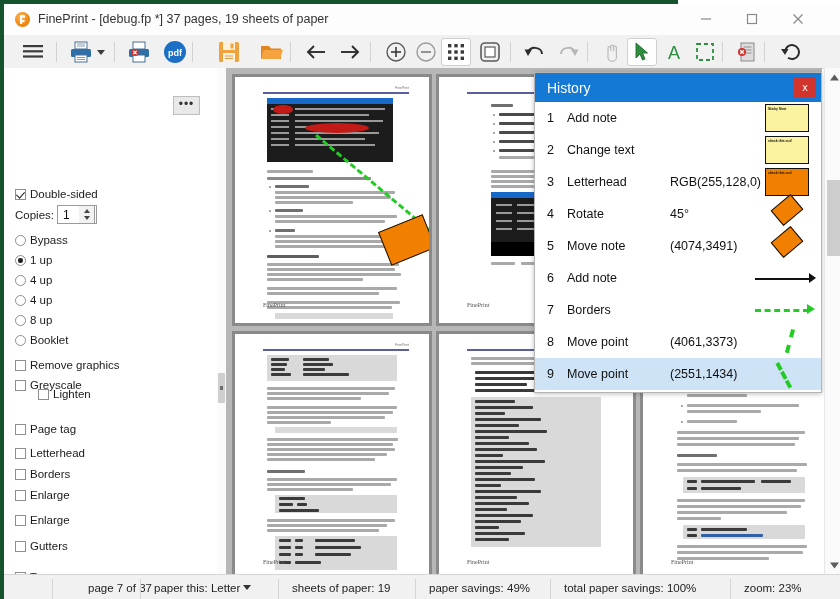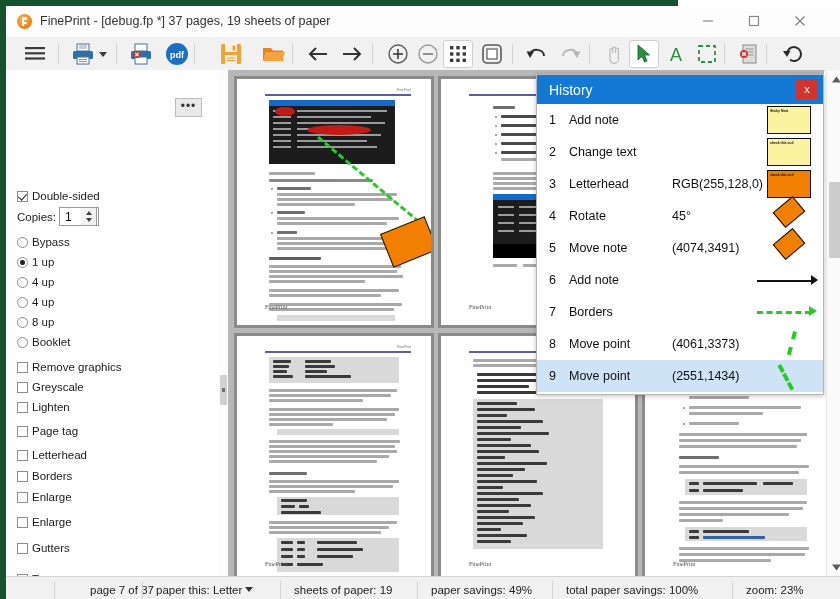--- a/index.html
+++ b/index.html
@@ -1,17 +1,17 @@
 <!DOCTYPE html>
 <html><head>
 <meta charset="utf-8">
 <style>
   html,body{margin:0;padding:0;background:#fff;}
   body{width:840px;height:599px;overflow:hidden;font-family:"Liberation Sans",sans-serif;font-size:12px;color:#222;}
-  #app{position:relative;width:678px;height:599px;background:#f3f3f3;border:6px solid #14532d;box-sizing:border-box;}
+  #app{position:relative;width:678px;height:599px;background:#f3f3f3;border:4px solid #14532d;box-sizing:border-box;}
 
   
   .titlebar{position:absolute;left:0;top:0;width:838px;height:31px;background:#fdfdfd;border-bottom:1px solid #eee;}
   .tb-icon{position:absolute;left:11px;top:8px;width:15px;height:15px;border-radius:50%;
            background:radial-gradient(circle at 40% 35%,#ffb657 0%,#f0850f 60%,#d96f06 100%);}
   .tb-icon:after{content:"";position:absolute;left:5px;top:3px;width:5px;height:9px;background:#fff;
            clip-path:polygon(0 0,100% 0,100% 30%,40% 30%,40% 55%,90% 55%,90% 80%,40% 80%,40% 100%,0 100%);}
   .tb-title{position:absolute;left:34px;top:8px;font-size:12.5px;color:#333;white-space:nowrap;}
   .wbtn{position:absolute;top:0;width:46px;height:30px;cursor:default;}
   .wbtn svg{position:absolute;left:50%;top:50%;transform:translate(-50%,-50%);}
@@ -358,21 +358,21 @@
     <div class="chkrow" style="top:266px;">
       <span class="radio"></span><span>Booklet</span>
     </div>
 
     <div class="chkrow" style="top:291px;">
       <span class="box"></span><span>Remove graphics</span>
     </div>
     <div class="chkrow" style="top:311px;">
       <span class="box"></span><span>Greyscale</span>
     </div>
-    <div class="chkrow" style="top:331px;">
+    <div class="chkrow" style="top:320px;margin-left:23px;">
       <span class="box"></span><span>Lighten</span>
     </div>
     <div class="chkrow" style="top:355px;">
       <span class="box"></span><span>Page tag</span>
     </div>
     <div class="chkrow" style="top:379px;">
       <span class="box"></span><span>Letterhead</span>
     </div>
     <div class="chkrow" style="top:400px;">
       <span class="box"></span><span>Borders</span>

